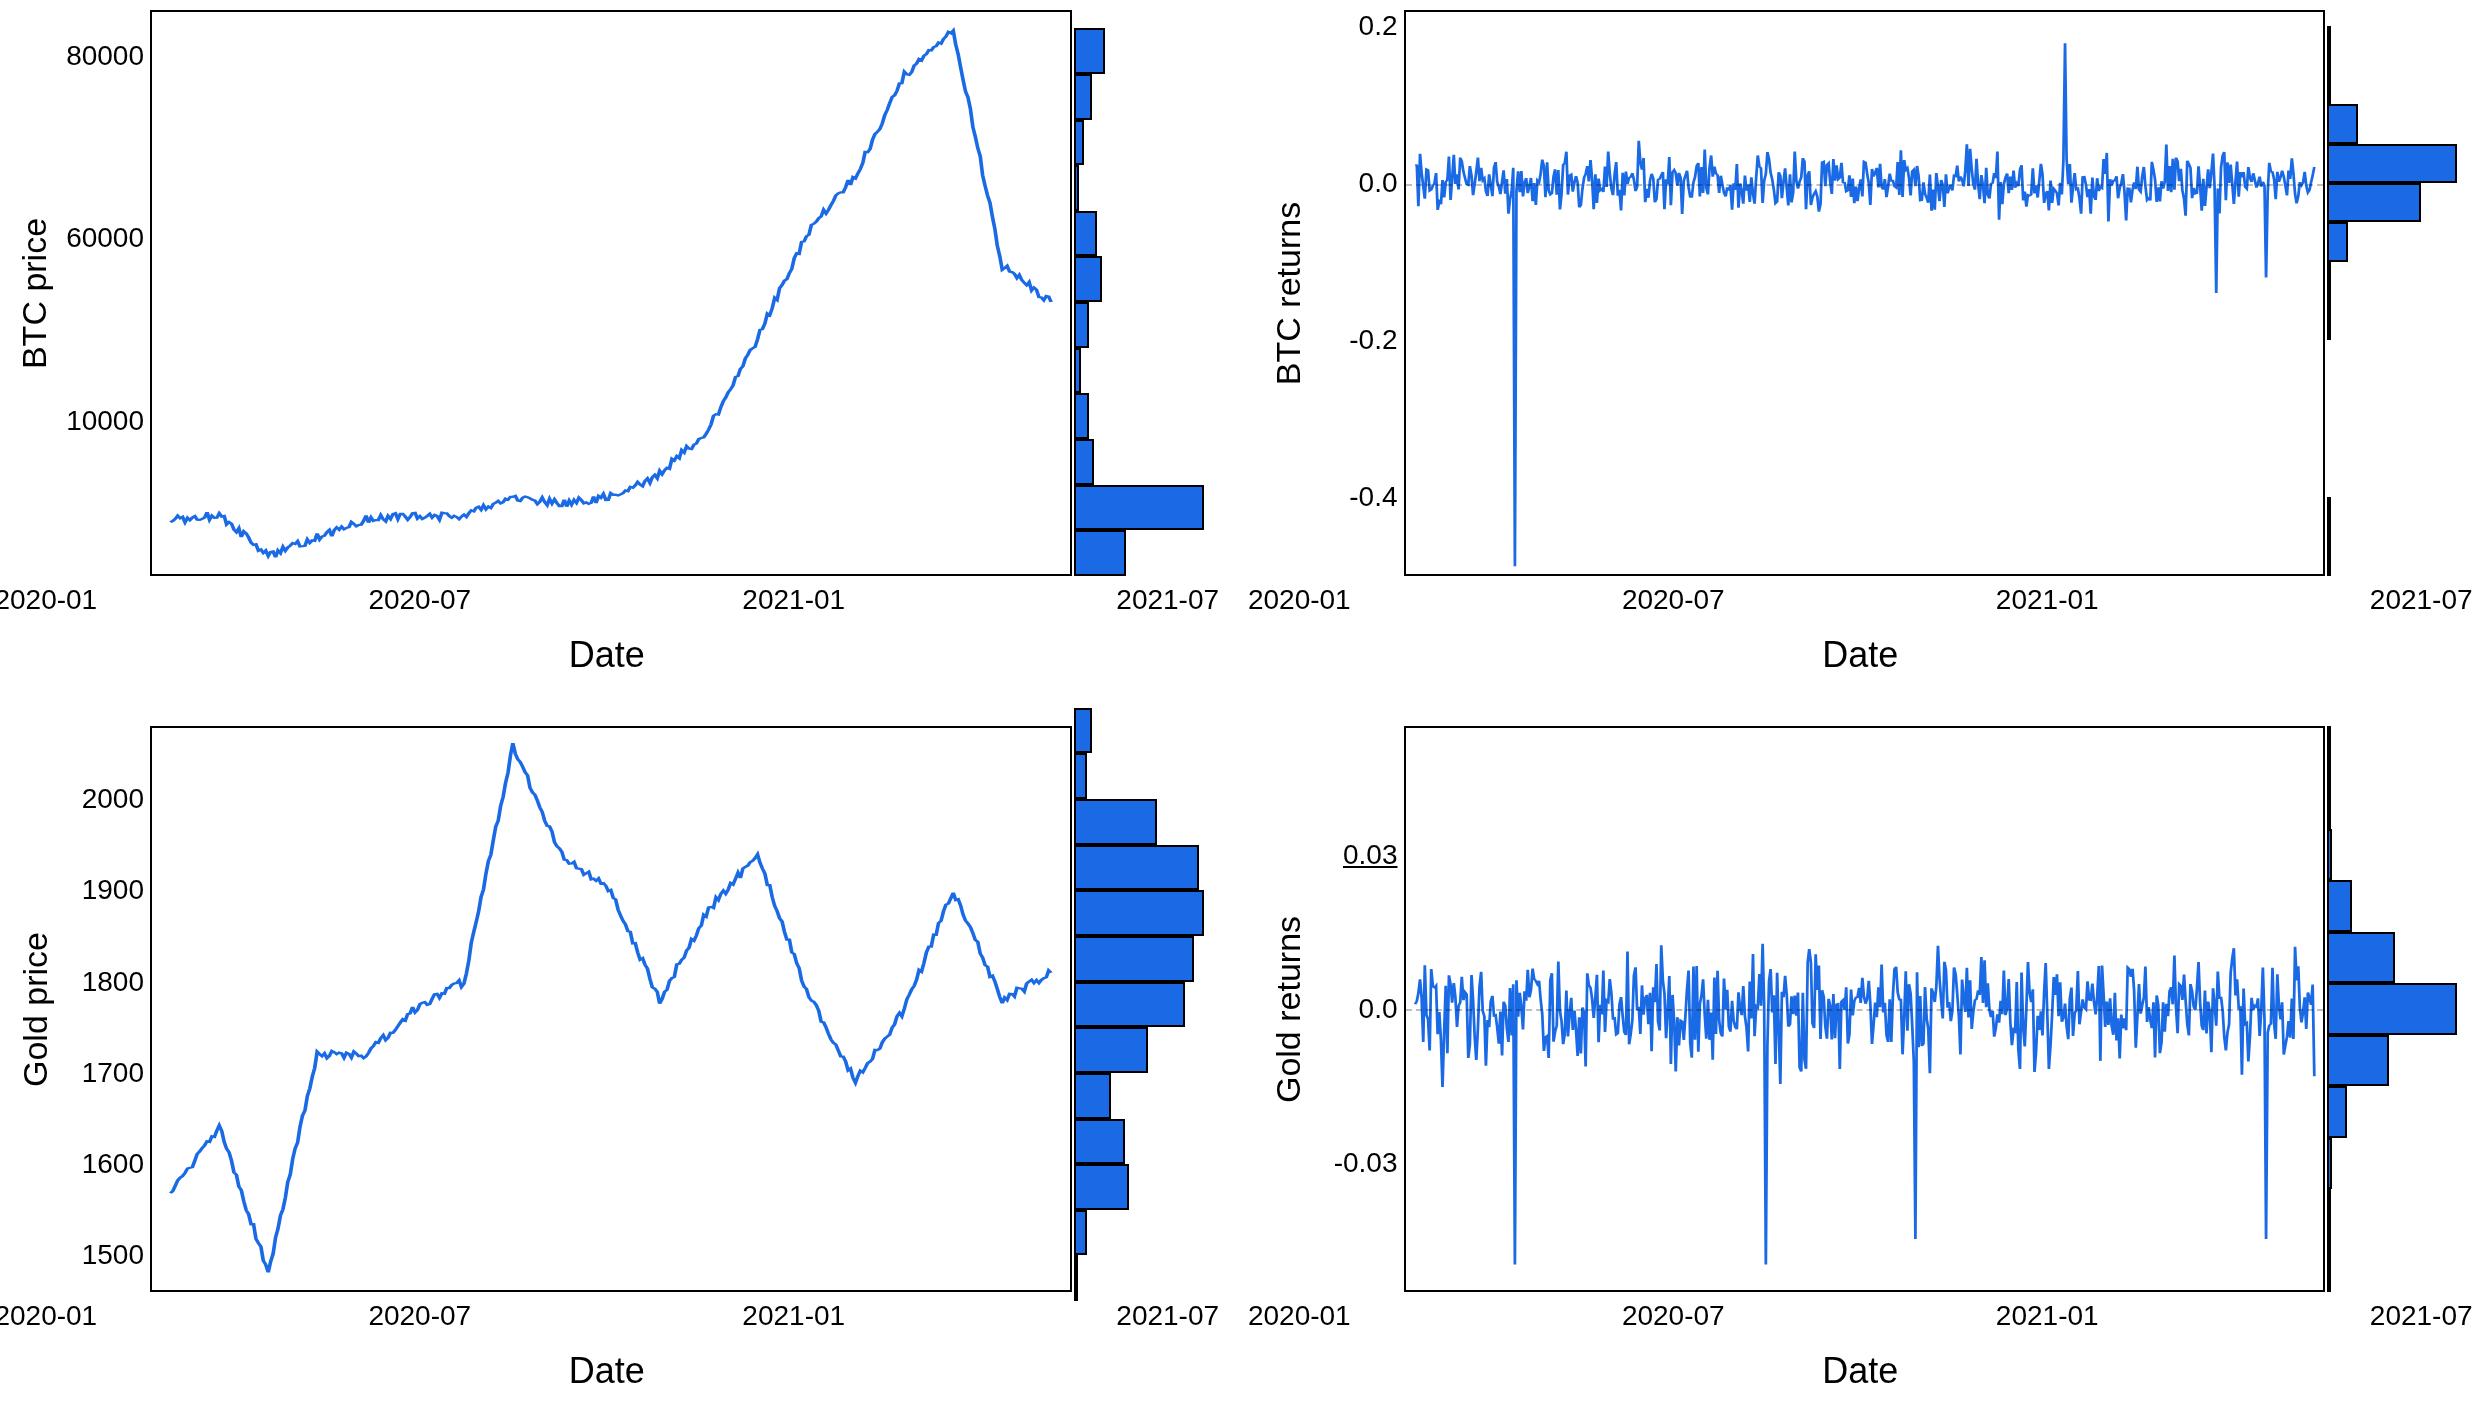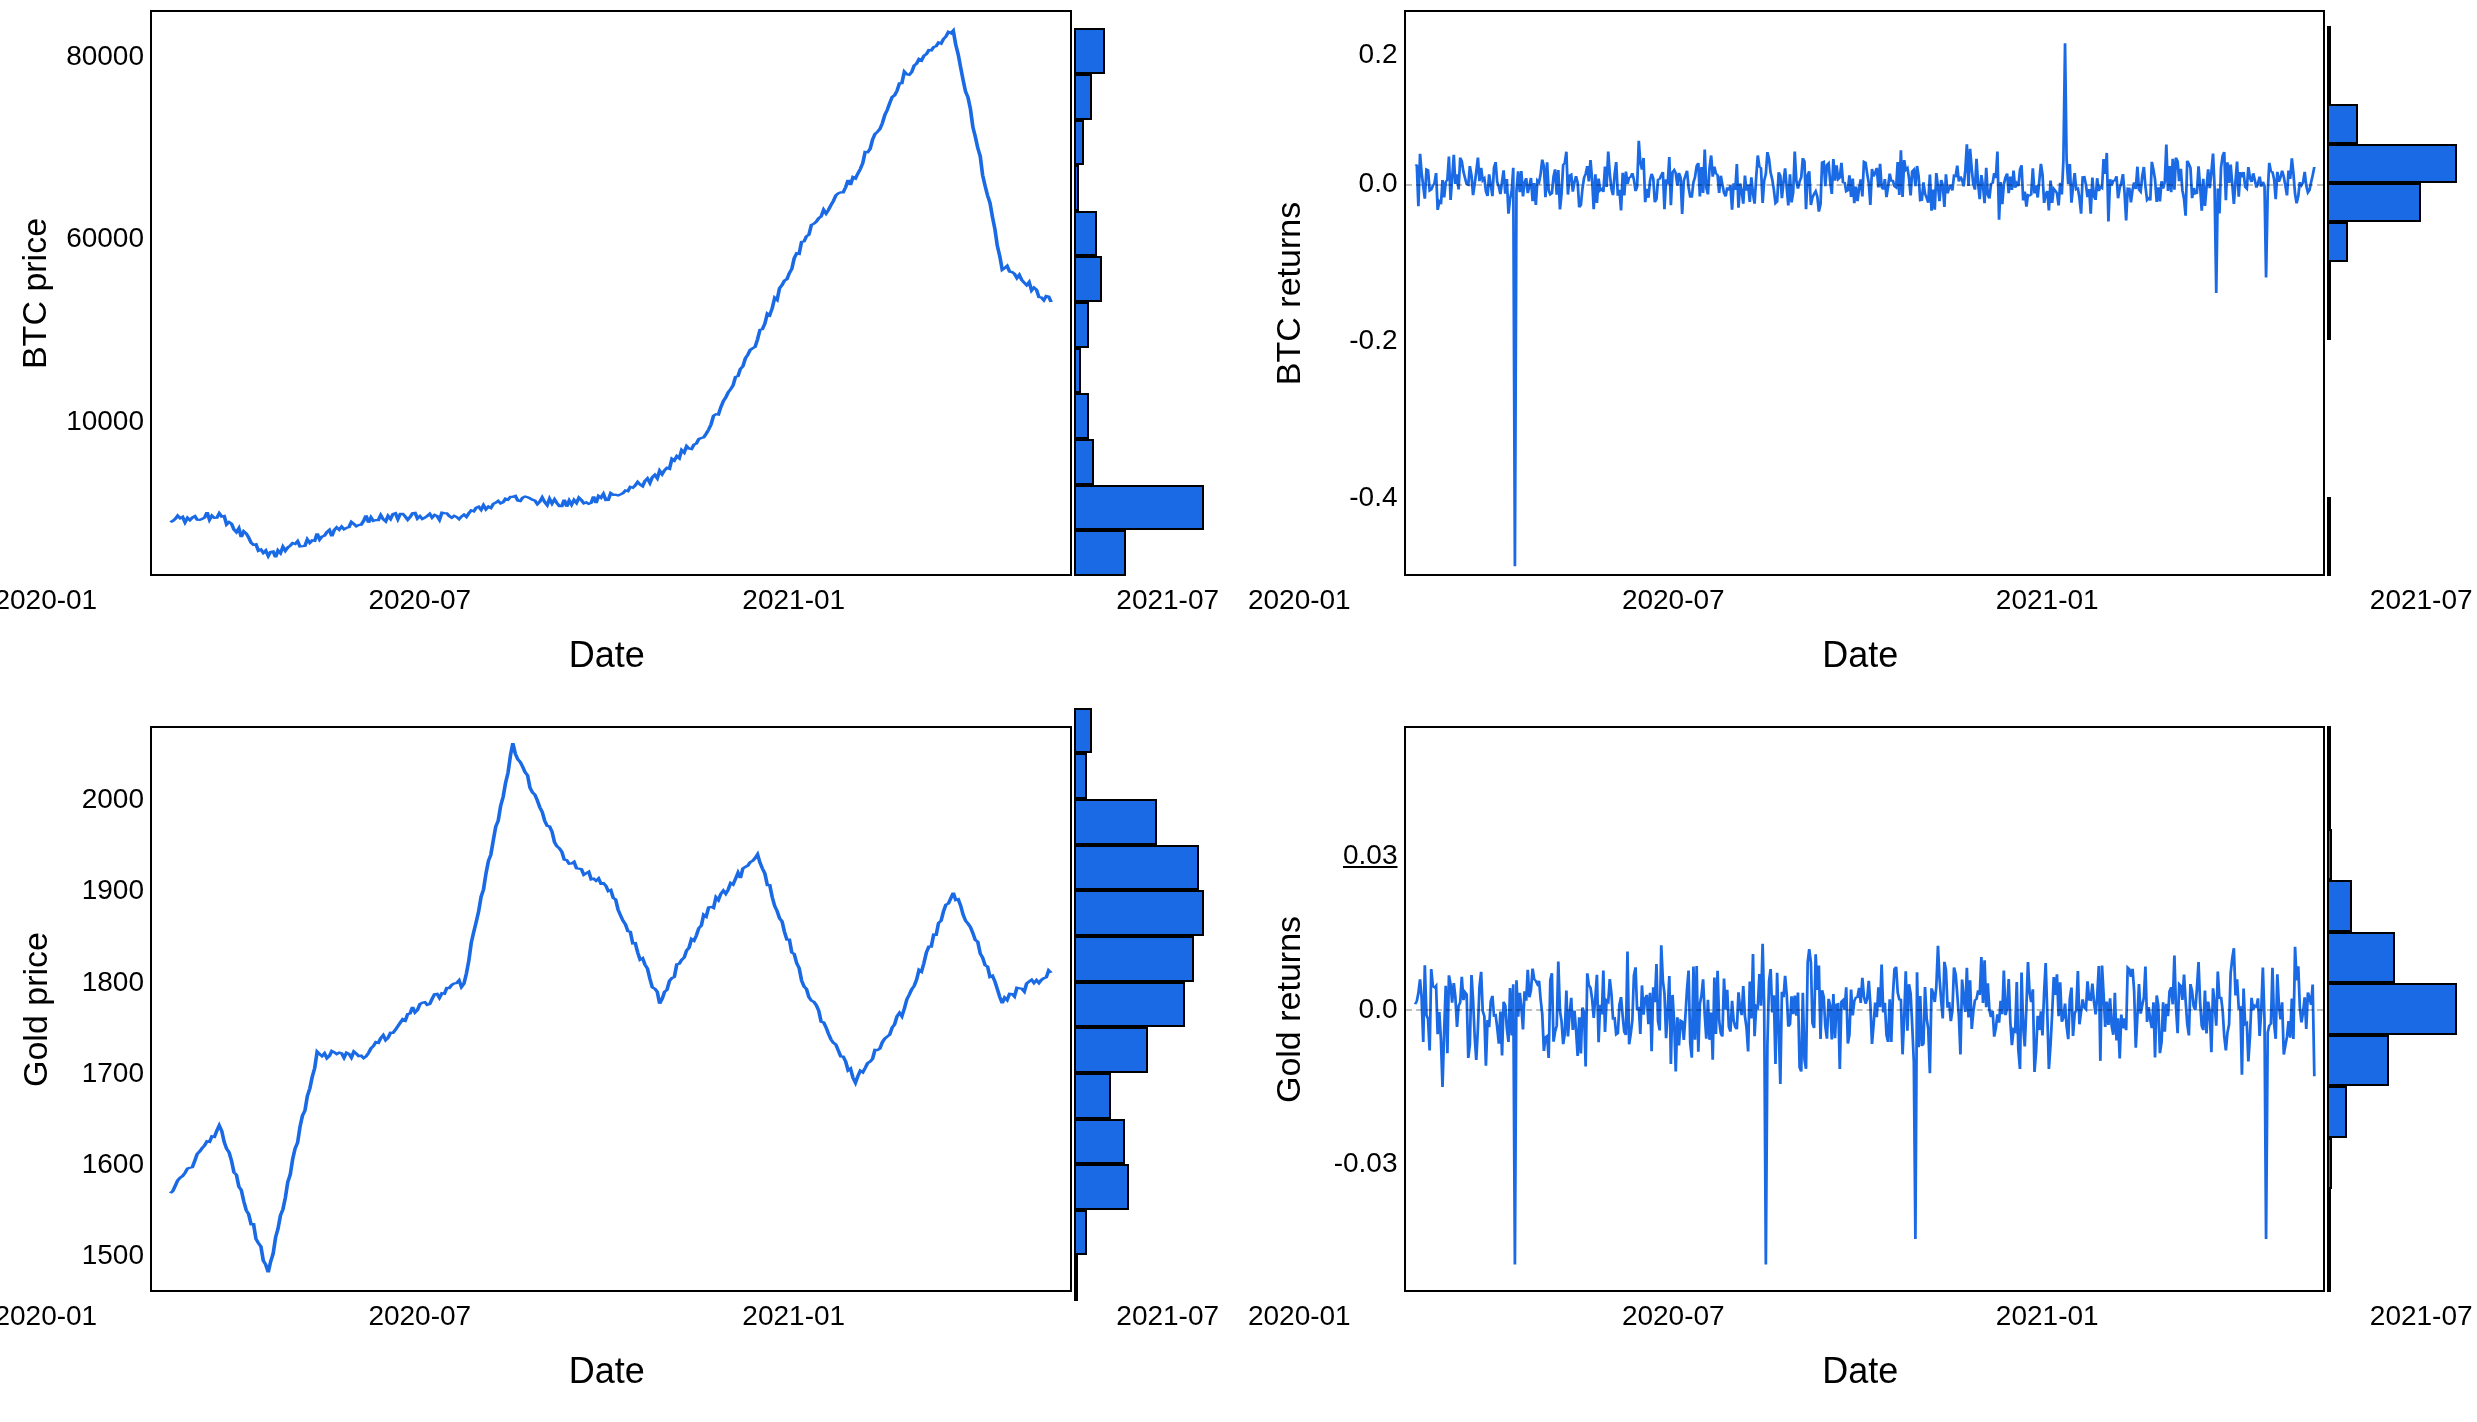--- a/index.html
+++ b/index.html
@@ -162,21 +162,21 @@
 
   <div class="panel">
     <div class="plot-row">
       <div class="ylab">
           <span>BTC returns</span>
         </div>
       <div class="yticks" id="yt-1">
           <div class="tick" style="top: 86.1111%;">-0.4</div>
           <div class="tick" style="top: 58.3333%;">-0.2</div>
           <div class="tick" style="top: 30.5556%;">0.0</div>
-          <div class="tick" style="top: 2.77778%; margin-top: 28px;">0.2</div>
+          <div class="tick" style="top: 2.77778%;">0.2</div>
         </div>
       <div class="plot-box" id="pb-1">
         <svg class="line-svg" viewBox="0 0 1000 1000" preserveAspectRatio="none">
             <path id="path-1" fill="none" stroke="#1a6ae6" stroke-width="3" d="M10.0 271.7 L11.8 272.6 L13.5 345.4 L15.3 252.1 L17.0 285.7 L18.8 309.9 L20.5 332.4 L22.3 279.8 L24.0 281.2 L25.8 318.2 L27.5 316.6 L29.3 309.1 L31.0 305.0 L32.8 286.4 L34.5 352.1 L36.3 337.6 L38.1 341.9 L39.8 299.2 L41.6 329.8 L43.3 302.3 L45.1 298.7 L46.8 257.0 L48.6 334.4 L50.3 296.3 L52.1 254.1 L53.8 305.9 L55.6 288.9 L57.3 315.8 L59.1 259.1 L60.8 265.5 L62.6 284.2 L64.3 295.2 L66.1 306.4 L67.9 307.8 L69.6 274.2 L71.4 290.9 L73.1 325.9 L74.9 305.4 L76.6 284.0 L78.4 259.1 L80.1 301.0 L81.9 277.4 L83.6 299.8 L85.4 296.2 L87.1 319.3 L88.9 327.3 L90.6 288.7 L92.4 307.6 L94.2 327.9 L95.9 276.7 L97.7 267.1 L99.4 302.8 L101.2 311.1 L102.9 324.2 L104.7 301.6 L106.4 281.5 L108.2 323.4 L109.9 297.4 L111.7 359.0 L113.4 332.8 L115.2 318.8 L116.9 277.2 L118.7 986.1 L120.4 318.3 L122.2 283.6 L124.0 320.7 L125.7 283.1 L127.5 328.3 L129.2 303.4 L131.0 295.5 L132.7 322.5 L134.5 310.3 L136.2 295.3 L138.0 336.6 L139.7 304.5 L141.5 343.3 L143.2 299.6 L145.0 303.1 L146.7 288.4 L148.5 262.5 L150.3 274.4 L152.0 329.4 L153.8 267.6 L155.5 317.7 L157.3 324.9 L159.0 322.8 L160.8 292.9 L162.5 279.9 L164.3 324.9 L166.0 281.2 L167.8 351.5 L169.5 324.3 L171.3 272.0 L173.0 269.1 L174.8 248.5 L176.5 324.9 L178.3 290.6 L180.1 288.9 L181.8 319.7 L183.6 303.1 L185.3 292.2 L187.1 303.8 L188.8 347.5 L190.6 343.7 L192.3 314.6 L194.1 294.7 L195.8 288.1 L197.6 274.3 L199.3 301.5 L201.1 263.6 L202.8 297.2 L204.6 350.8 L206.4 288.8 L208.1 339.7 L209.9 296.5 L211.6 317.6 L213.4 314.8 L215.1 320.1 L216.9 274.8 L218.6 311.3 L220.4 248.1 L222.1 287.4 L223.9 314.7 L225.6 325.9 L227.4 288.3 L229.1 267.1 L230.9 326.7 L232.6 316.4 L234.4 353.1 L236.2 286.1 L237.9 326.5 L239.7 284.0 L241.4 305.9 L243.2 294.9 L244.9 293.6 L246.7 286.9 L248.4 298.2 L250.2 318.6 L251.9 311.3 L253.7 229.3 L255.4 267.1 L257.2 280.7 L258.9 259.6 L260.7 338.3 L262.5 314.8 L264.2 330.6 L266.0 299.8 L267.7 287.8 L269.5 296.2 L271.2 338.6 L273.0 333.0 L274.7 298.1 L276.5 297.0 L278.2 290.6 L280.0 284.6 L281.7 350.8 L283.5 297.7 L285.2 306.2 L287.0 258.2 L288.7 343.8 L290.5 285.0 L292.3 281.0 L294.0 286.7 L295.8 309.2 L297.5 286.3 L299.3 294.8 L301.0 359.3 L302.8 300.1 L304.5 291.7 L306.3 282.4 L308.0 312.2 L309.8 329.2 L311.5 329.2 L313.3 303.0 L315.0 293.8 L316.8 273.9 L318.6 268.6 L320.3 328.4 L322.1 276.0 L323.8 322.2 L325.6 244.5 L327.3 313.2 L329.1 324.7 L330.8 277.5 L332.6 255.2 L334.3 292.9 L336.1 275.0 L337.8 287.2 L339.6 290.0 L341.3 322.0 L343.1 291.3 L344.8 306.5 L346.6 321.6 L348.4 328.2 L350.1 312.1 L351.9 317.7 L353.6 308.2 L355.4 351.6 L357.1 304.8 L358.9 316.6 L360.6 270.3 L362.4 348.4 L364.1 305.1 L365.9 318.5 L367.6 341.1 L369.4 291.2 L371.1 317.9 L372.9 307.2 L374.7 337.9 L376.4 294.1 L378.2 323.1 L379.9 341.1 L381.7 293.5 L383.4 255.2 L385.2 275.3 L386.9 277.8 L388.7 339.8 L390.4 300.2 L392.2 288.2 L393.9 249.2 L395.7 261.9 L397.4 286.0 L399.2 298.3 L400.9 315.9 L402.7 340.4 L404.5 337.6 L406.2 285.1 L408.0 291.2 L409.7 331.4 L411.5 301.4 L413.2 278.1 L415.0 314.1 L416.7 344.1 L418.5 288.8 L420.2 338.8 L422.0 321.3 L423.7 248.2 L425.5 301.1 L427.2 314.2 L429.0 301.8 L430.8 294.1 L432.5 260.0 L434.3 266.0 L436.0 350.9 L437.8 290.2 L439.5 283.2 L441.3 343.5 L443.0 330.4 L444.8 323.5 L446.5 318.8 L448.3 328.4 L450.0 355.4 L451.8 342.0 L453.5 267.1 L455.3 266.0 L457.0 310.0 L458.8 271.7 L460.6 268.8 L462.3 301.4 L464.1 323.8 L465.8 261.7 L467.6 300.2 L469.3 272.6 L471.1 297.7 L472.8 294.8 L474.6 268.4 L476.3 303.5 L478.1 303.8 L479.8 319.4 L481.6 317.8 L483.3 290.4 L485.1 328.9 L486.9 296.2 L488.6 340.3 L490.4 310.4 L492.1 336.8 L493.9 313.2 L495.6 297.7 L497.4 328.2 L499.1 266.1 L500.9 267.6 L502.6 287.6 L504.4 304.4 L506.1 343.2 L507.9 279.2 L509.6 292.9 L511.4 285.8 L513.1 277.4 L514.9 312.3 L516.7 270.3 L518.4 311.7 L520.2 315.8 L521.9 297.1 L523.7 329.6 L525.4 311.2 L527.2 287.5 L528.9 300.4 L530.7 300.2 L532.4 310.3 L534.2 312.5 L535.9 267.1 L537.7 325.7 L539.4 245.9 L541.2 329.3 L543.0 263.5 L544.7 281.0 L546.5 277.6 L548.2 294.7 L550.0 326.4 L551.7 283.5 L553.5 280.4 L555.2 309.9 L557.0 273.9 L558.7 291.7 L560.5 335.5 L562.2 334.9 L564.0 302.9 L565.7 323.8 L567.5 330.8 L569.2 339.5 L571.0 289.4 L572.8 353.5 L574.5 316.0 L576.3 351.8 L578.0 286.7 L579.8 310.6 L581.5 336.8 L583.3 298.9 L585.0 307.6 L586.8 346.8 L588.5 288.6 L590.3 322.5 L592.0 313.2 L593.8 307.2 L595.5 317.7 L597.3 290.9 L599.1 292.1 L600.8 273.4 L602.6 301.7 L604.3 292.6 L606.1 298.9 L607.8 310.2 L609.6 281.4 L611.3 235.4 L613.1 309.6 L614.8 243.5 L616.6 279.3 L618.3 306.0 L620.1 316.1 L621.8 261.1 L623.6 306.4 L625.3 333.1 L627.1 290.1 L628.9 309.8 L630.6 340.4 L632.4 277.2 L634.1 325.2 L635.9 331.8 L637.6 305.4 L639.4 304.3 L641.1 286.6 L642.9 295.5 L644.6 248.1 L646.4 369.5 L648.1 302.4 L649.9 341.8 L651.6 306.7 L653.4 294.4 L655.2 287.5 L656.9 322.5 L658.7 292.8 L660.4 316.8 L662.2 281.9 L663.9 312.8 L665.7 304.9 L667.4 310.0 L669.2 280.4 L670.9 272.6 L672.7 335.2 L674.4 319.4 L676.2 346.3 L677.9 325.2 L679.7 326.6 L681.4 324.8 L683.2 278.1 L685.0 323.0 L686.7 308.2 L688.5 330.2 L690.2 301.2 L692.0 270.0 L693.7 288.4 L695.5 339.6 L697.2 324.5 L699.0 318.7 L700.7 353.1 L702.5 299.9 L704.2 339.9 L706.0 314.3 L707.7 317.7 L709.5 322.6 L711.3 344.2 L713.0 303.9 L714.8 324.6 L716.5 264.2 L718.3 55.6 L720.0 262.0 L721.8 306.0 L723.5 270.7 L725.3 339.5 L727.0 311.7 L728.8 286.6 L730.5 315.6 L732.3 314.0 L734.0 331.3 L735.8 358.9 L737.5 293.4 L739.3 293.1 L741.1 307.5 L742.8 329.5 L744.6 315.2 L746.3 359.0 L748.1 294.6 L749.8 327.9 L751.6 334.3 L753.3 295.7 L755.1 318.5 L756.8 311.4 L758.6 313.6 L760.3 261.6 L762.1 288.2 L763.8 250.7 L765.6 372.9 L767.4 297.6 L769.1 308.8 L770.9 300.0 L772.6 300.0 L774.4 292.3 L776.1 331.5 L777.9 312.9 L779.6 304.8 L781.4 288.3 L783.1 320.2 L784.9 371.0 L786.6 313.5 L788.4 313.8 L790.1 339.0 L791.9 316.3 L793.6 303.2 L795.4 315.0 L797.2 275.2 L798.9 316.2 L800.7 319.8 L802.4 292.6 L804.2 275.7 L805.9 309.7 L807.7 334.7 L809.4 331.6 L811.2 335.4 L812.9 266.5 L814.7 280.7 L816.4 298.1 L818.2 338.0 L819.9 311.9 L821.7 337.0 L823.5 301.1 L825.2 314.5 L827.0 302.5 L828.7 235.9 L830.5 318.3 L832.2 273.9 L834.0 320.6 L835.7 261.2 L837.5 316.2 L839.2 259.1 L841.0 266.0 L842.7 300.9 L844.5 278.8 L846.2 317.4 L848.0 332.6 L849.7 362.3 L851.5 264.5 L853.3 270.6 L855.0 277.2 L856.8 331.4 L858.5 313.1 L860.3 323.3 L862.0 322.5 L863.8 274.4 L865.5 309.9 L867.3 353.6 L869.0 296.9 L870.8 345.1 L872.5 312.1 L874.3 279.8 L876.0 313.6 L877.8 284.7 L879.6 252.0 L881.3 311.7 L883.1 500.0 L884.8 314.0 L886.6 358.7 L888.3 277.1 L890.1 255.7 L891.8 249.2 L893.6 335.0 L895.3 267.3 L897.1 304.4 L898.8 271.3 L900.6 306.5 L902.3 341.7 L904.1 301.0 L905.8 265.9 L907.6 328.5 L909.4 284.8 L911.1 294.3 L912.9 284.7 L914.6 311.3 L916.4 314.6 L918.1 276.0 L919.9 295.2 L921.6 302.5 L923.4 286.9 L925.1 298.7 L926.9 312.4 L928.6 304.4 L930.4 292.9 L932.1 310.6 L933.9 302.2 L935.7 308.8 L937.4 472.2 L939.2 320.6 L940.9 268.2 L942.7 284.0 L944.4 284.9 L946.2 298.0 L947.9 333.3 L949.7 284.3 L951.4 302.3 L953.2 293.9 L954.9 282.1 L956.7 292.8 L958.4 308.7 L960.2 326.5 L961.9 282.1 L963.7 296.9 L965.5 260.5 L967.2 286.7 L969.0 323.7 L970.7 340.5 L972.5 327.6 L974.2 302.8 L976.0 308.3 L977.7 303.5 L979.5 284.4 L981.2 308.8 L983.0 321.2 L984.7 317.1 L986.5 302.8 L988.2 290.5 L990.0 275.8 "></path>
           </svg>
       <div class="baseline" style="top: 30.5556%;"></div>
         </div>
       <div class="hist" id="hist-1">
           <div class="bar" style="top: 86.1111%; height: 13.8889%; width: 2%;"></div>
           <div class="bar" style="top: 44.4444%; height: 13.8889%; width: 2%;"></div>

